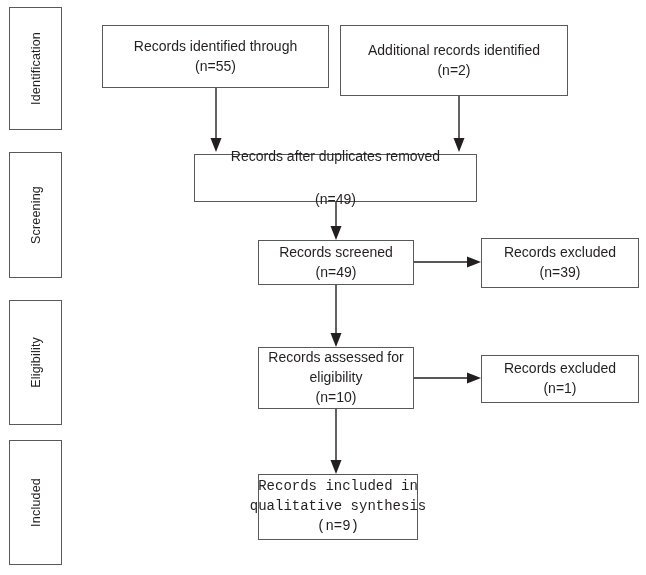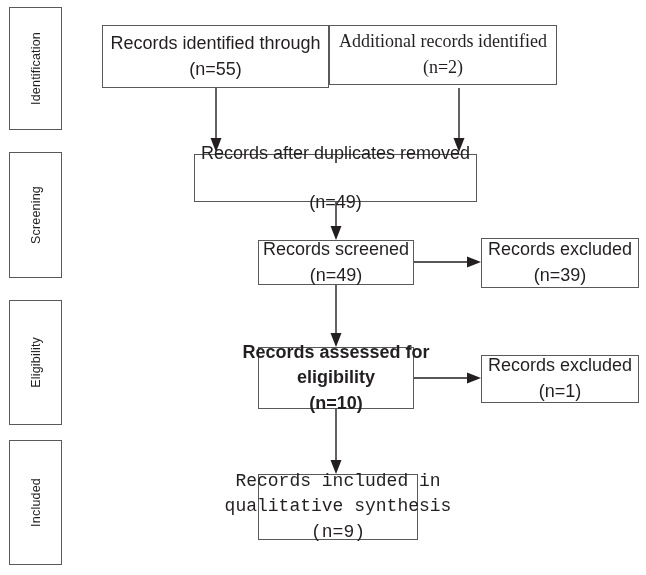--- a/index.html
+++ b/index.html
@@ -35,21 +35,21 @@
   .flow-box {
     position: absolute;
     border: 1px solid #58595b;
     background: #ffffff;
     box-sizing: border-box;
     display: flex;
     flex-direction: column;
     align-items: center;
     justify-content: center;
     text-align: center;
-    font-size: 18px;
+    font-size: 14px;
     color: #231f20;
     line-height: 1.42;
     padding: 0 6px;
   }
   .flow-box .line {
     display: block;
     white-space: nowrap;
   }
   svg.connectors {
     position: absolute;
@@ -107,41 +107,41 @@
 
     <line x1="336" y1="409" x2="336" y2="461"></line>
     <polygon points="336,474 330.5,460 341.5,460"></polygon>
   </svg>
 
   <div class="flow-box" style="left:102px; top:25px; width:227px; height:63px;">
     <span class="line">Records identified through</span>
     <span class="line">(n=55)</span>
   </div>
 
-  <div class="flow-box" style="left:329px; top:25px; width:228px; height:60px;font-family:Liberation Serif, serif;">
+  <div class="flow-box" style="left:340px; top:25px; width:228px; height:71px;">
     <span class="line">Additional records identified</span>
     <span class="line">(n=2)</span>
   </div>
 
   <div class="flow-box" style="left:194px; top:154px; width:283px; height:48px;gap:23px;">
     <span class="line">Records after duplicates removed</span>
     <span class="line">(n=49)</span>
   </div>
 
   <div class="flow-box" style="left:258px; top:240px; width:156px; height:45px;">
     <span class="line">Records screened</span>
     <span class="line">(n=49)</span>
   </div>
 
   <div class="flow-box" style="left:481px; top:238px; width:158px; height:50px;">
     <span class="line">Records excluded</span>
     <span class="line">(n=39)</span>
   </div>
 
-  <div class="flow-box" style="left:258px; top:347px; width:156px; height:62px;font-weight:bold;">
+  <div class="flow-box" style="left:258px; top:347px; width:156px; height:62px;">
     <span class="line">Records assessed for</span>
     <span class="line">eligibility</span>
     <span class="line">(n=10)</span>
   </div>
 
   <div class="flow-box" style="left:481px; top:355px; width:158px; height:48px;">
     <span class="line">Records excluded</span>
     <span class="line">(n=1)</span>
   </div>
 

